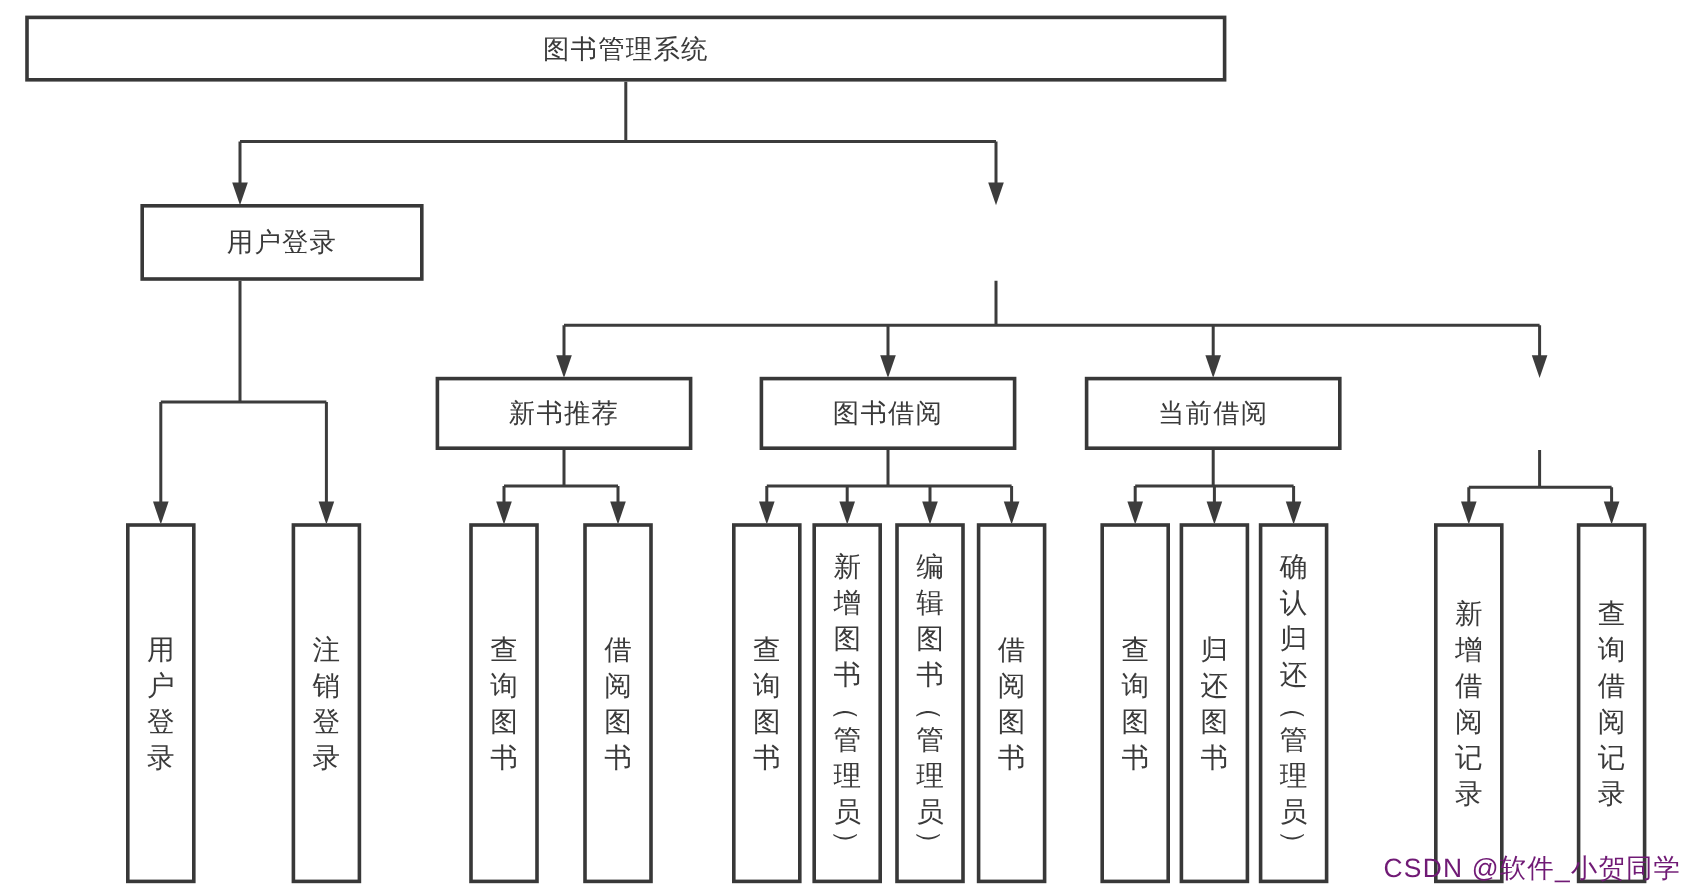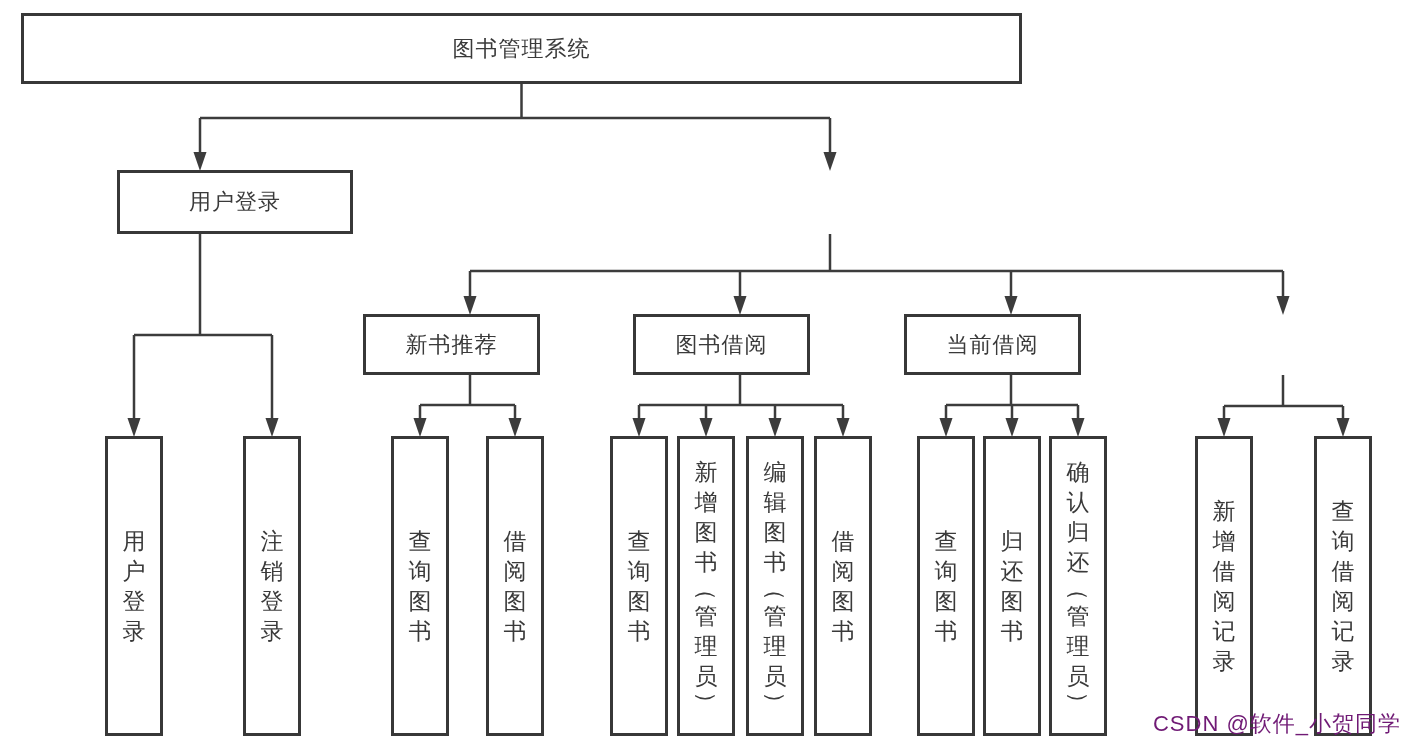--- a/index.html
+++ b/index.html
@@ -32,24 +32,24 @@
     z-index: 2;
     color: #3a3a3a;
   }
   .hnode {
     font-size: 22px;
     letter-spacing: 1px;
     white-space: nowrap;
   }
   .root {
     left: 21px; top: 13px;
-    width: 1001px; height: 71px;
+    width: 1001px; height: 55px;
   }
   .lvl2 { top: 170px; width: 236px; height: 64px; margin-left: 35px; }
-  .lvl3 { top: 314px; width: 177px; height: 61px; }
+  .lvl3 { top: 314px; width: 214px; height: 61px; }
   .leaf {
     top: 436px; width: 58px; height: 300px;
     padding: 4px 0;
   }
   .vtext {
     display: flex;
     flex-direction: column;
     align-items: center;
     justify-content: center;
     height: 100%;

